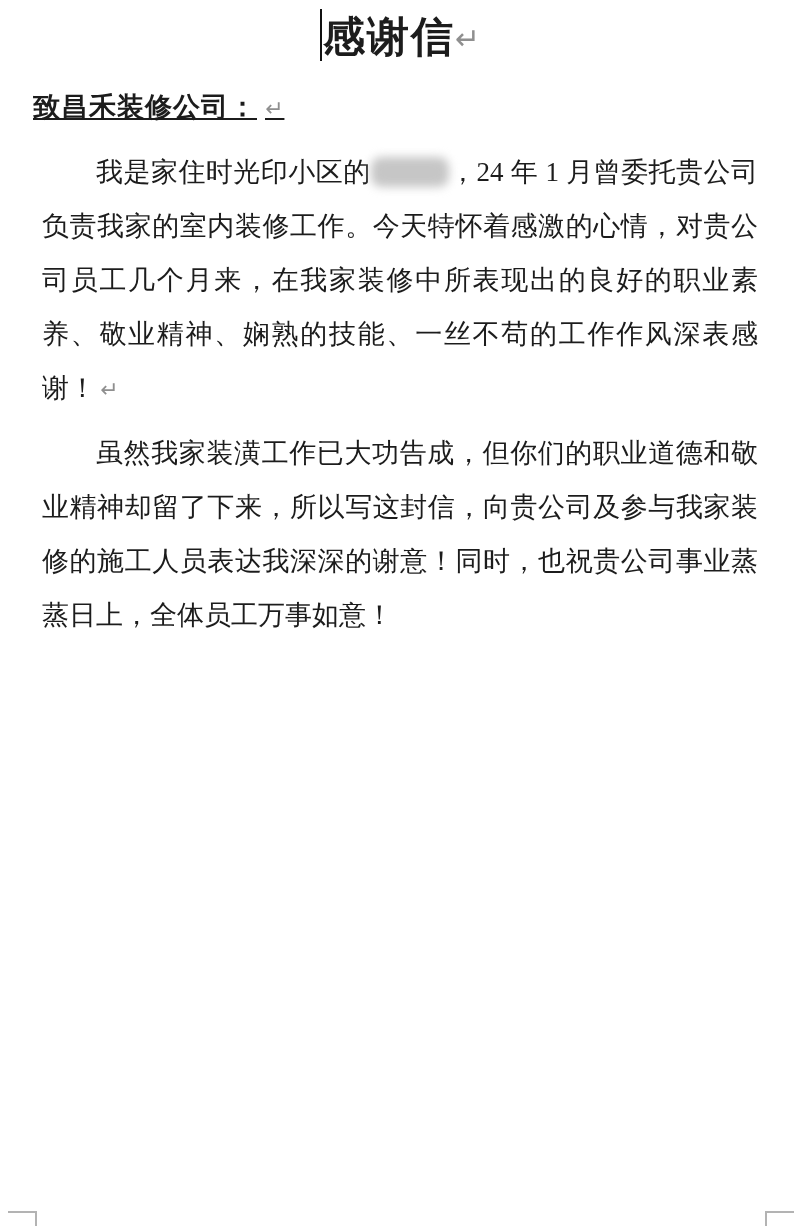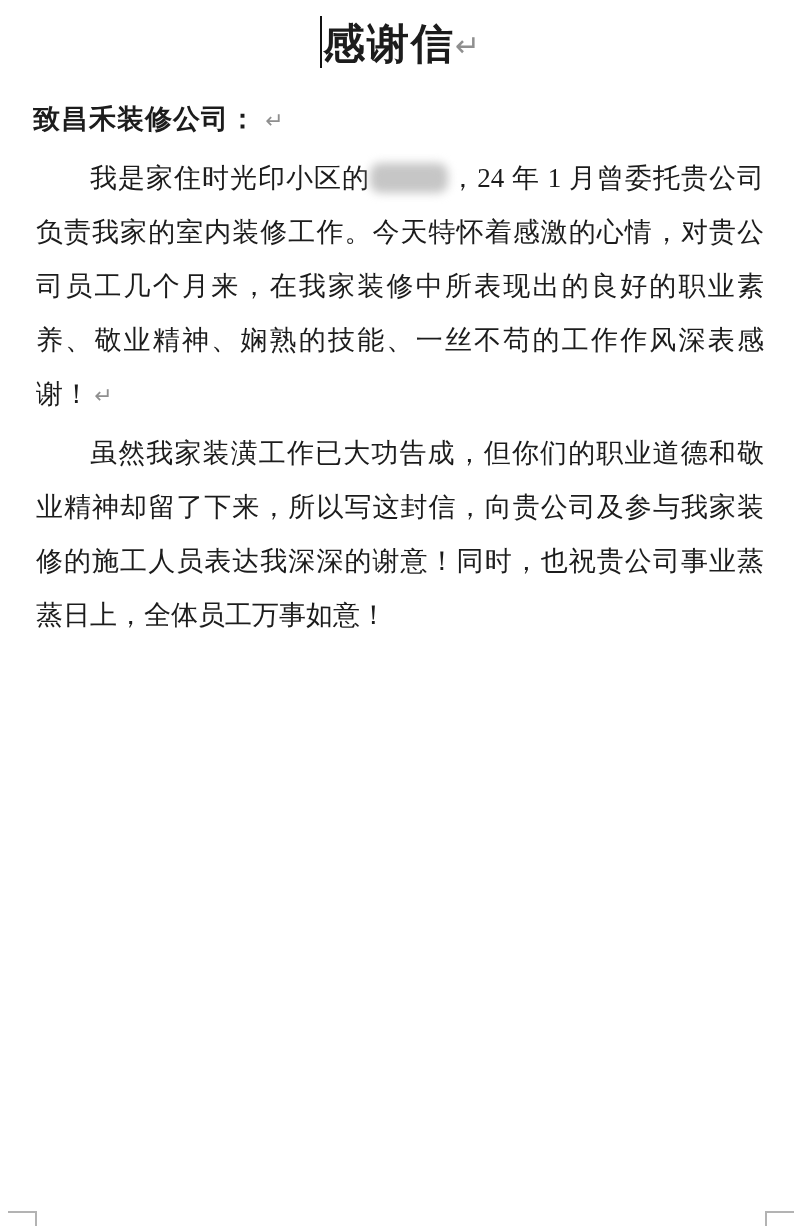--- a/index.html
+++ b/index.html
@@ -6,24 +6,24 @@
   .page {
     position: relative;
     width: 800px;
     height: 1226px;
     background: #ffffff;
     overflow: hidden;
     font-family: "Liberation Serif", "DejaVu Serif", serif;
     color: #1c1c1c;
   }
   .title-line {
-    padding-top: 16px;
+    padding-top: 4px;
     text-align: center;
     white-space: nowrap;
-    line-height: 48px;
+    line-height: 66px;
     height: 76px;
   }
   .caret {
     display: inline-block;
     width: 2px;
     height: 52px;
     background: #111;
     vertical-align: -10px;
     margin-right: 1px;
   }
@@ -41,24 +41,25 @@
   .letter-body {
     padding: 0 33px;
     font-size: 27px;
     line-height: 54px;
     text-align: justify;
     text-justify: inter-character;
   }
   .salutation {
     font-weight: 700;
     letter-spacing: 1px;
+    text-decoration: underline;
   }
   .salutation .pilcrow { font-weight: 400; font-size: 22px; margin-left: 8px; }
   .para {
-    margin: 3px;
+    margin: 9px;
     text-indent: 2em;
   }
   .para .pilcrow { font-size: 22px; margin-left: 4px; }
   .redact {
     display: inline-block;
     background: #c6c6c6;
     border-radius: 10px;
     filter: blur(5px);
     vertical-align: -6px;
   }

